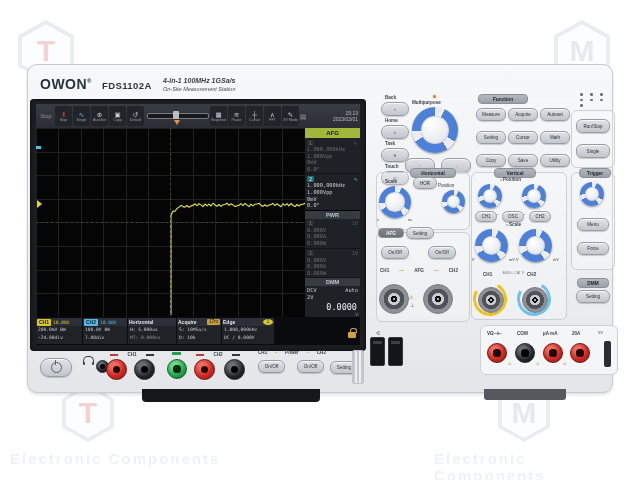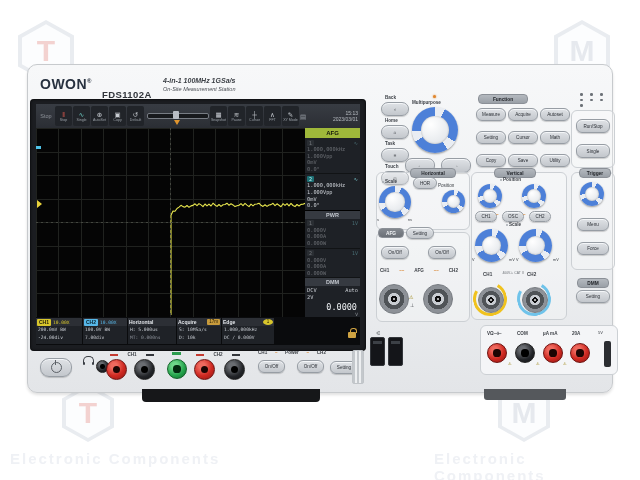--- a/index.html
+++ b/index.html
@@ -136,21 +136,21 @@
   </div>
   <div class="abs hexo" style="left:498px;top:384px;width:52px;height:58px;">
     <div class="hexi" style="color:#e6e9ee;">M</div>
   </div>
   <div class="abs wm-text" style="left:10px;top:450px;">Electronic Components</div>
   <div class="abs wm-text" style="left:434px;top:450px;">Electronic Components</div>
 
   <div class="abs body-shell"></div>
 
   <div class="abs brand" style="left:40px;top:76px;"><span>OWON</span><sup>®</sup></div>
-  <div class="abs model" style="left:102px;top:80px;margin-top:9px;">FDS1102A</div>
+  <div class="abs model" style="left:102px;top:80px;">FDS1102A</div>
   <div class="abs tag1" style="left:163px;top:77px;">4-in-1  100MHz  1GSa/s</div>
   <div class="abs tag2" style="left:163px;top:86px;">On-Site Measurement Station</div>
 
   <div class="abs bezel"></div>
   <div class="abs screen">
 
     <div class="abs tbar">
       <div class="tb-state">Stop</div>
       <div class="tb-btn">
         <div class="tb-ic" style="color:#e05a4e;">‖</div>

